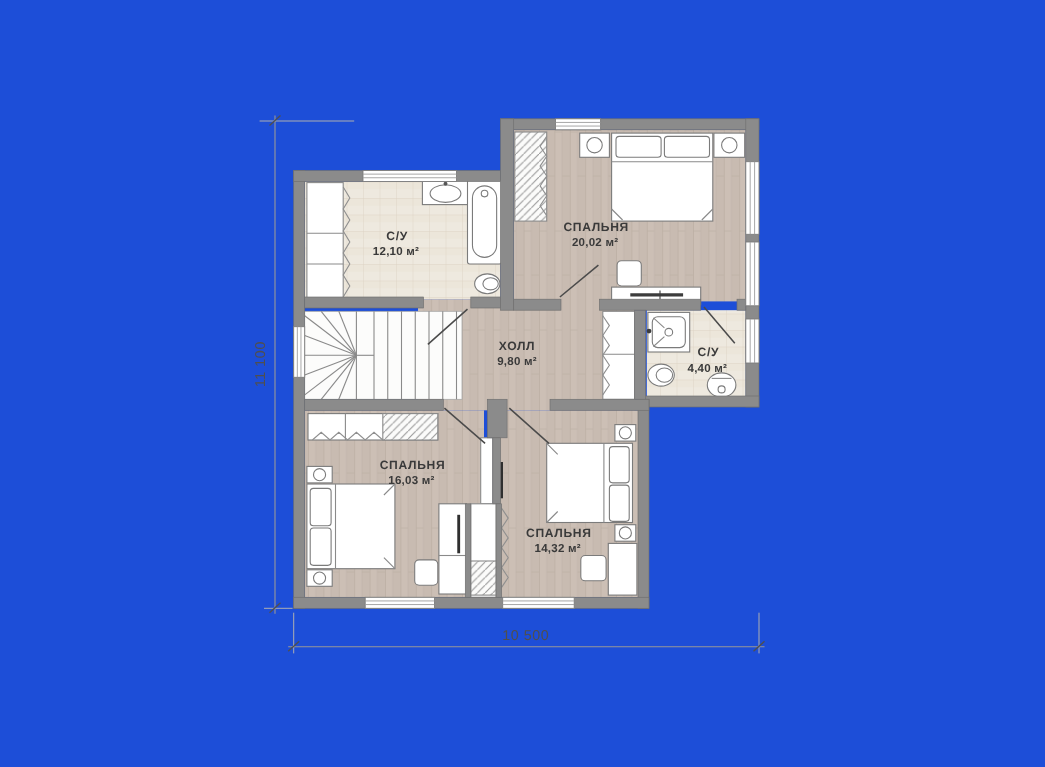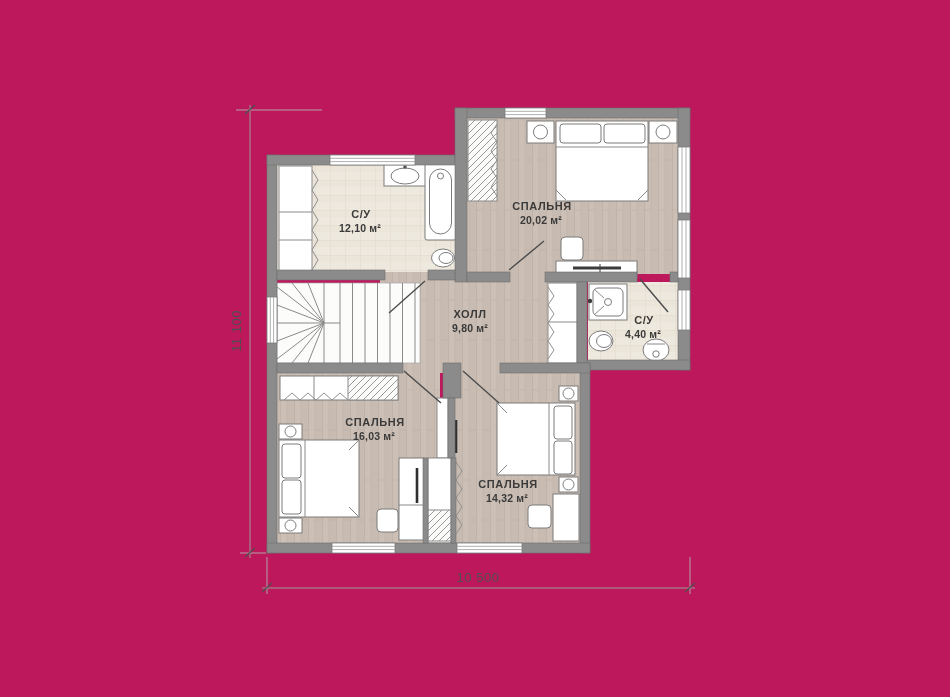--- a/index.html
+++ b/index.html
@@ -1,16 +1,16 @@
 <!DOCTYPE html>
 <html><head>
 <meta charset="utf-8">
 <style>
   html,body{margin:0;padding:0;background:#ffffff;}
-  .stage{position:relative;width:950px;height:697px;background:#be185d;overflow:hidden;
+  .stage{position:relative;width:950px;height:697px;background:#1d4ed8;overflow:hidden;
          font-family:"Liberation Sans",sans-serif;}
   svg{position:absolute;left:0;top:0;}
   text{font-family:"Liberation Sans","DejaVu Sans",sans-serif;}
   .room-name{font-size:11px;font-weight:bold;fill:#3a3a3a;letter-spacing:.6px;}
   .room-area{font-size:10.5px;font-weight:bold;fill:#3a3a3a;letter-spacing:.2px;}
   .dim-text{font-size:13px;fill:#4f4f4f;letter-spacing:.5px;}
   .wall{fill:#8b8b8b;stroke:#6f6f6f;stroke-width:.6;}
   .furn{fill:#ffffff;stroke:#7b7b7b;stroke-width:1;}
   .furnln{stroke:#8a8a8a;stroke-width:1;fill:none;}
   .doorln{stroke:#4b4b4b;stroke-width:1.4;fill:none;}

